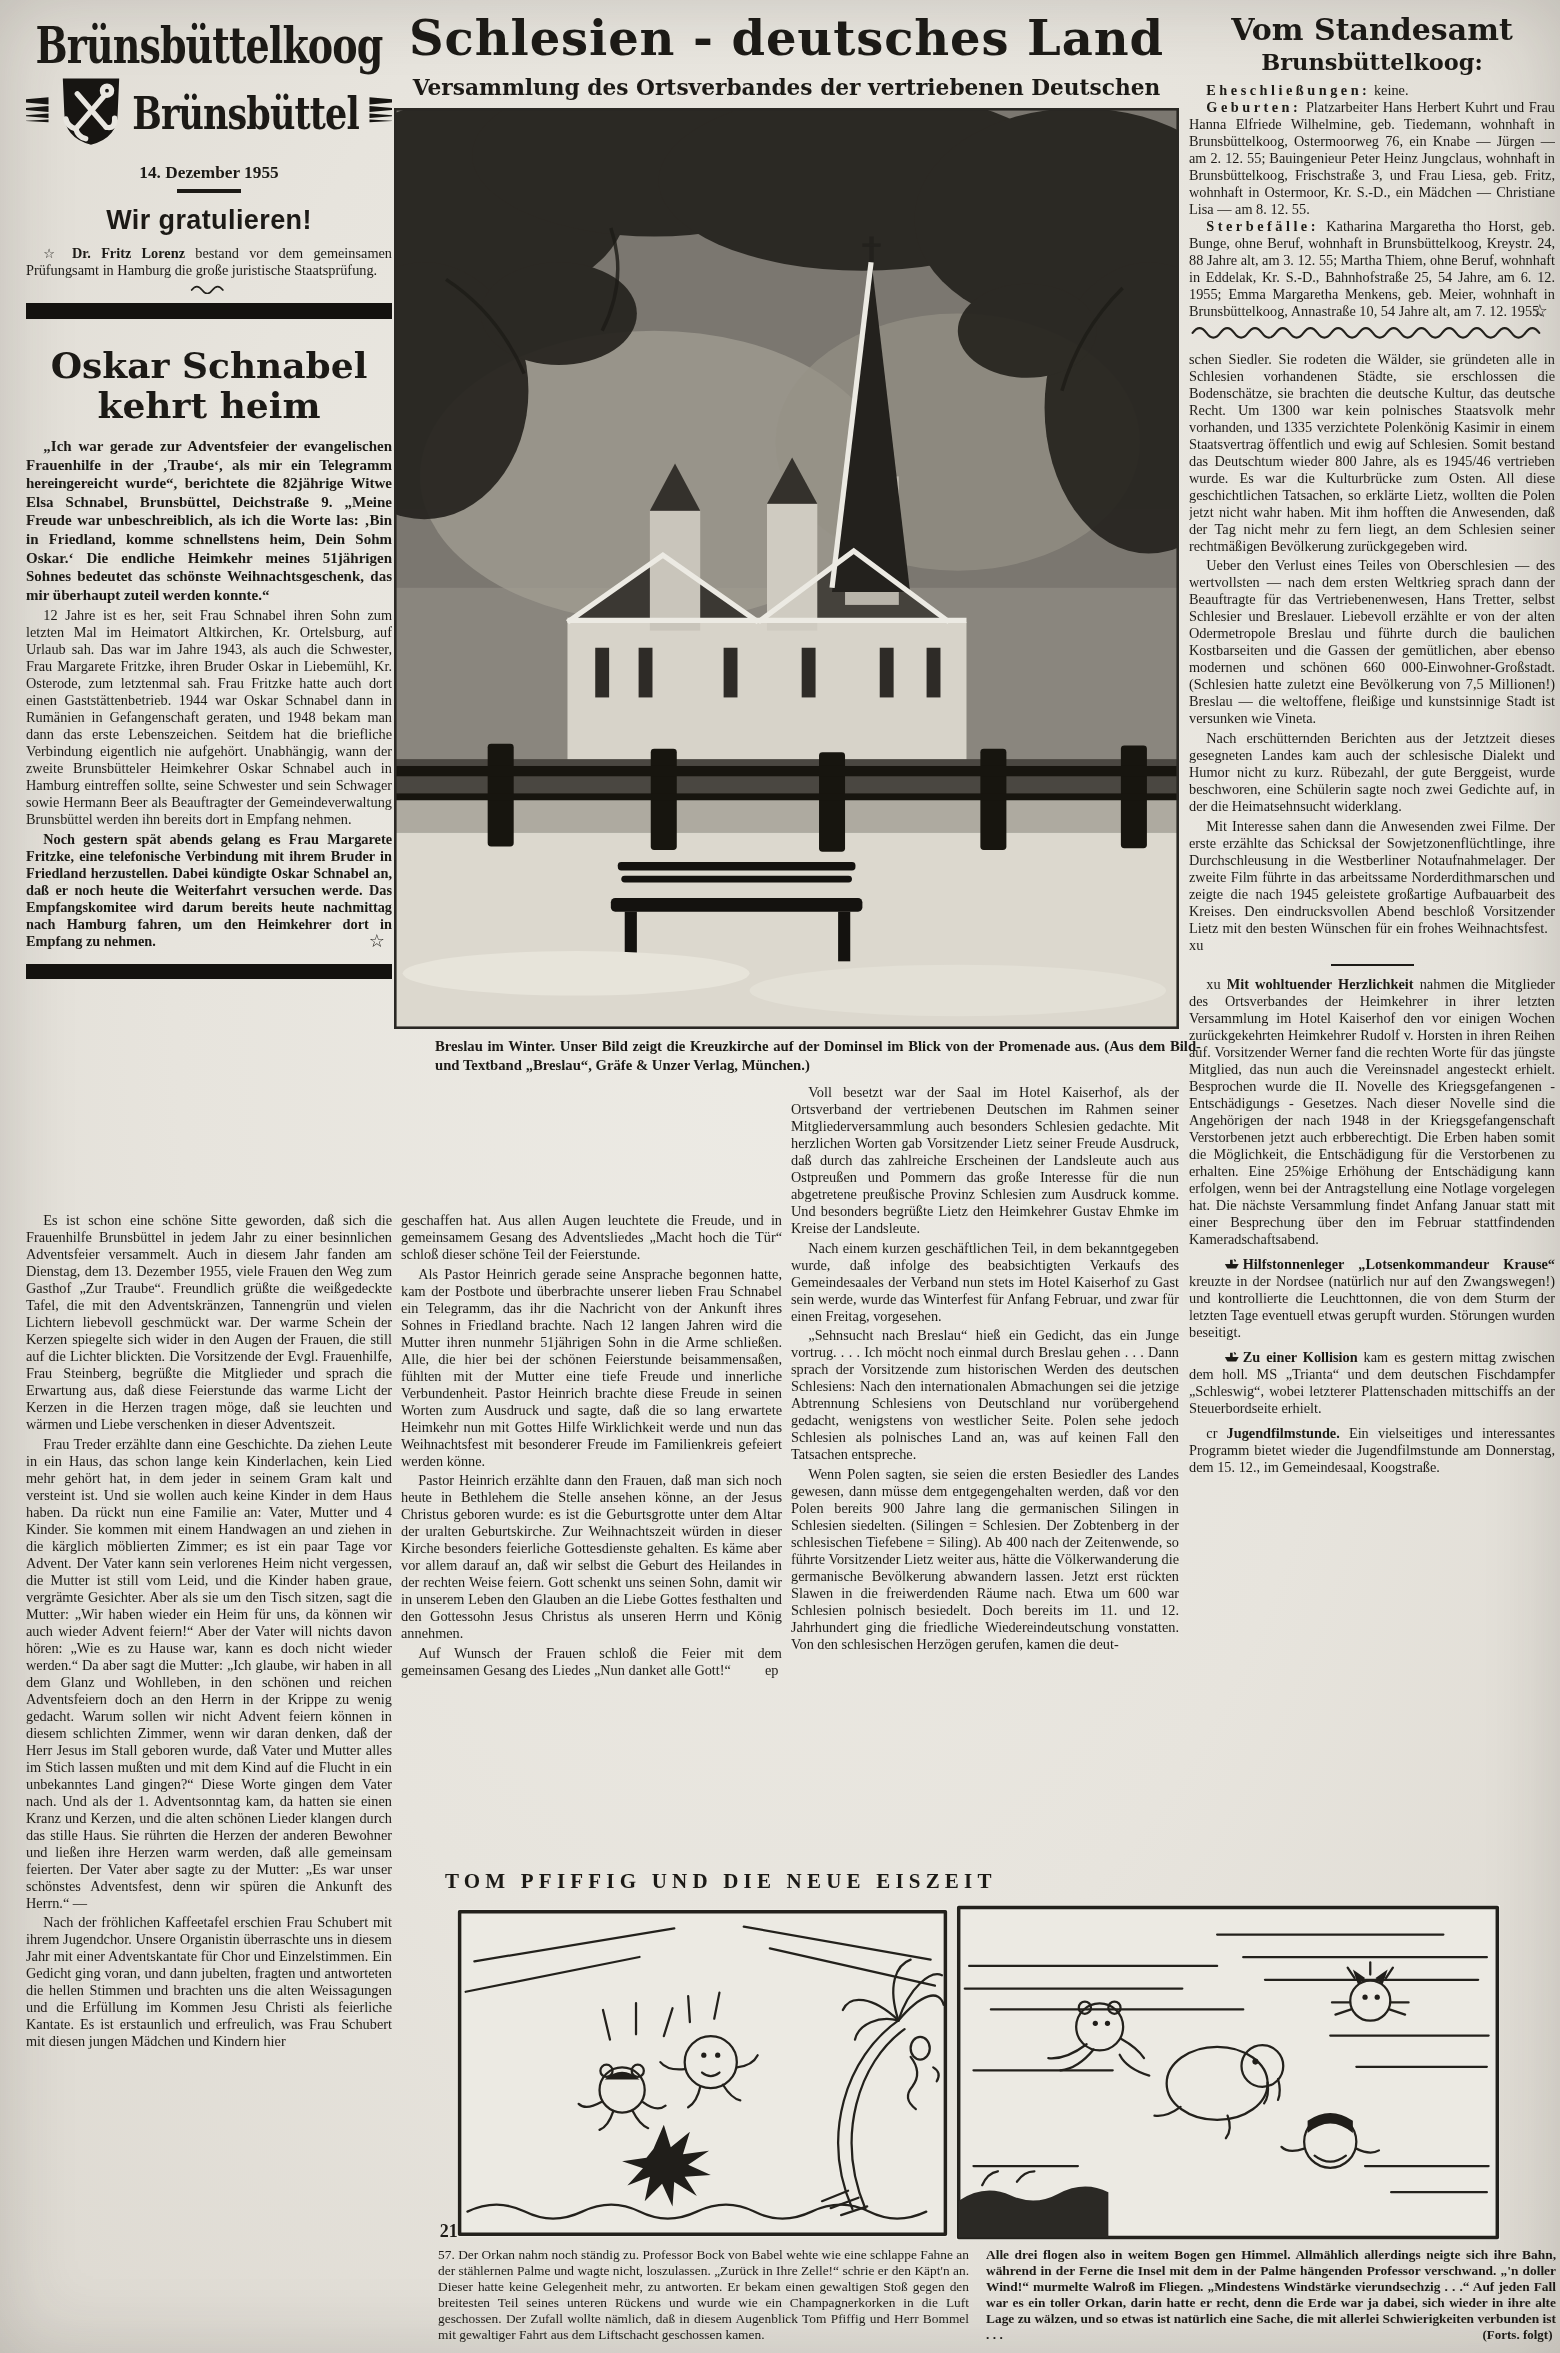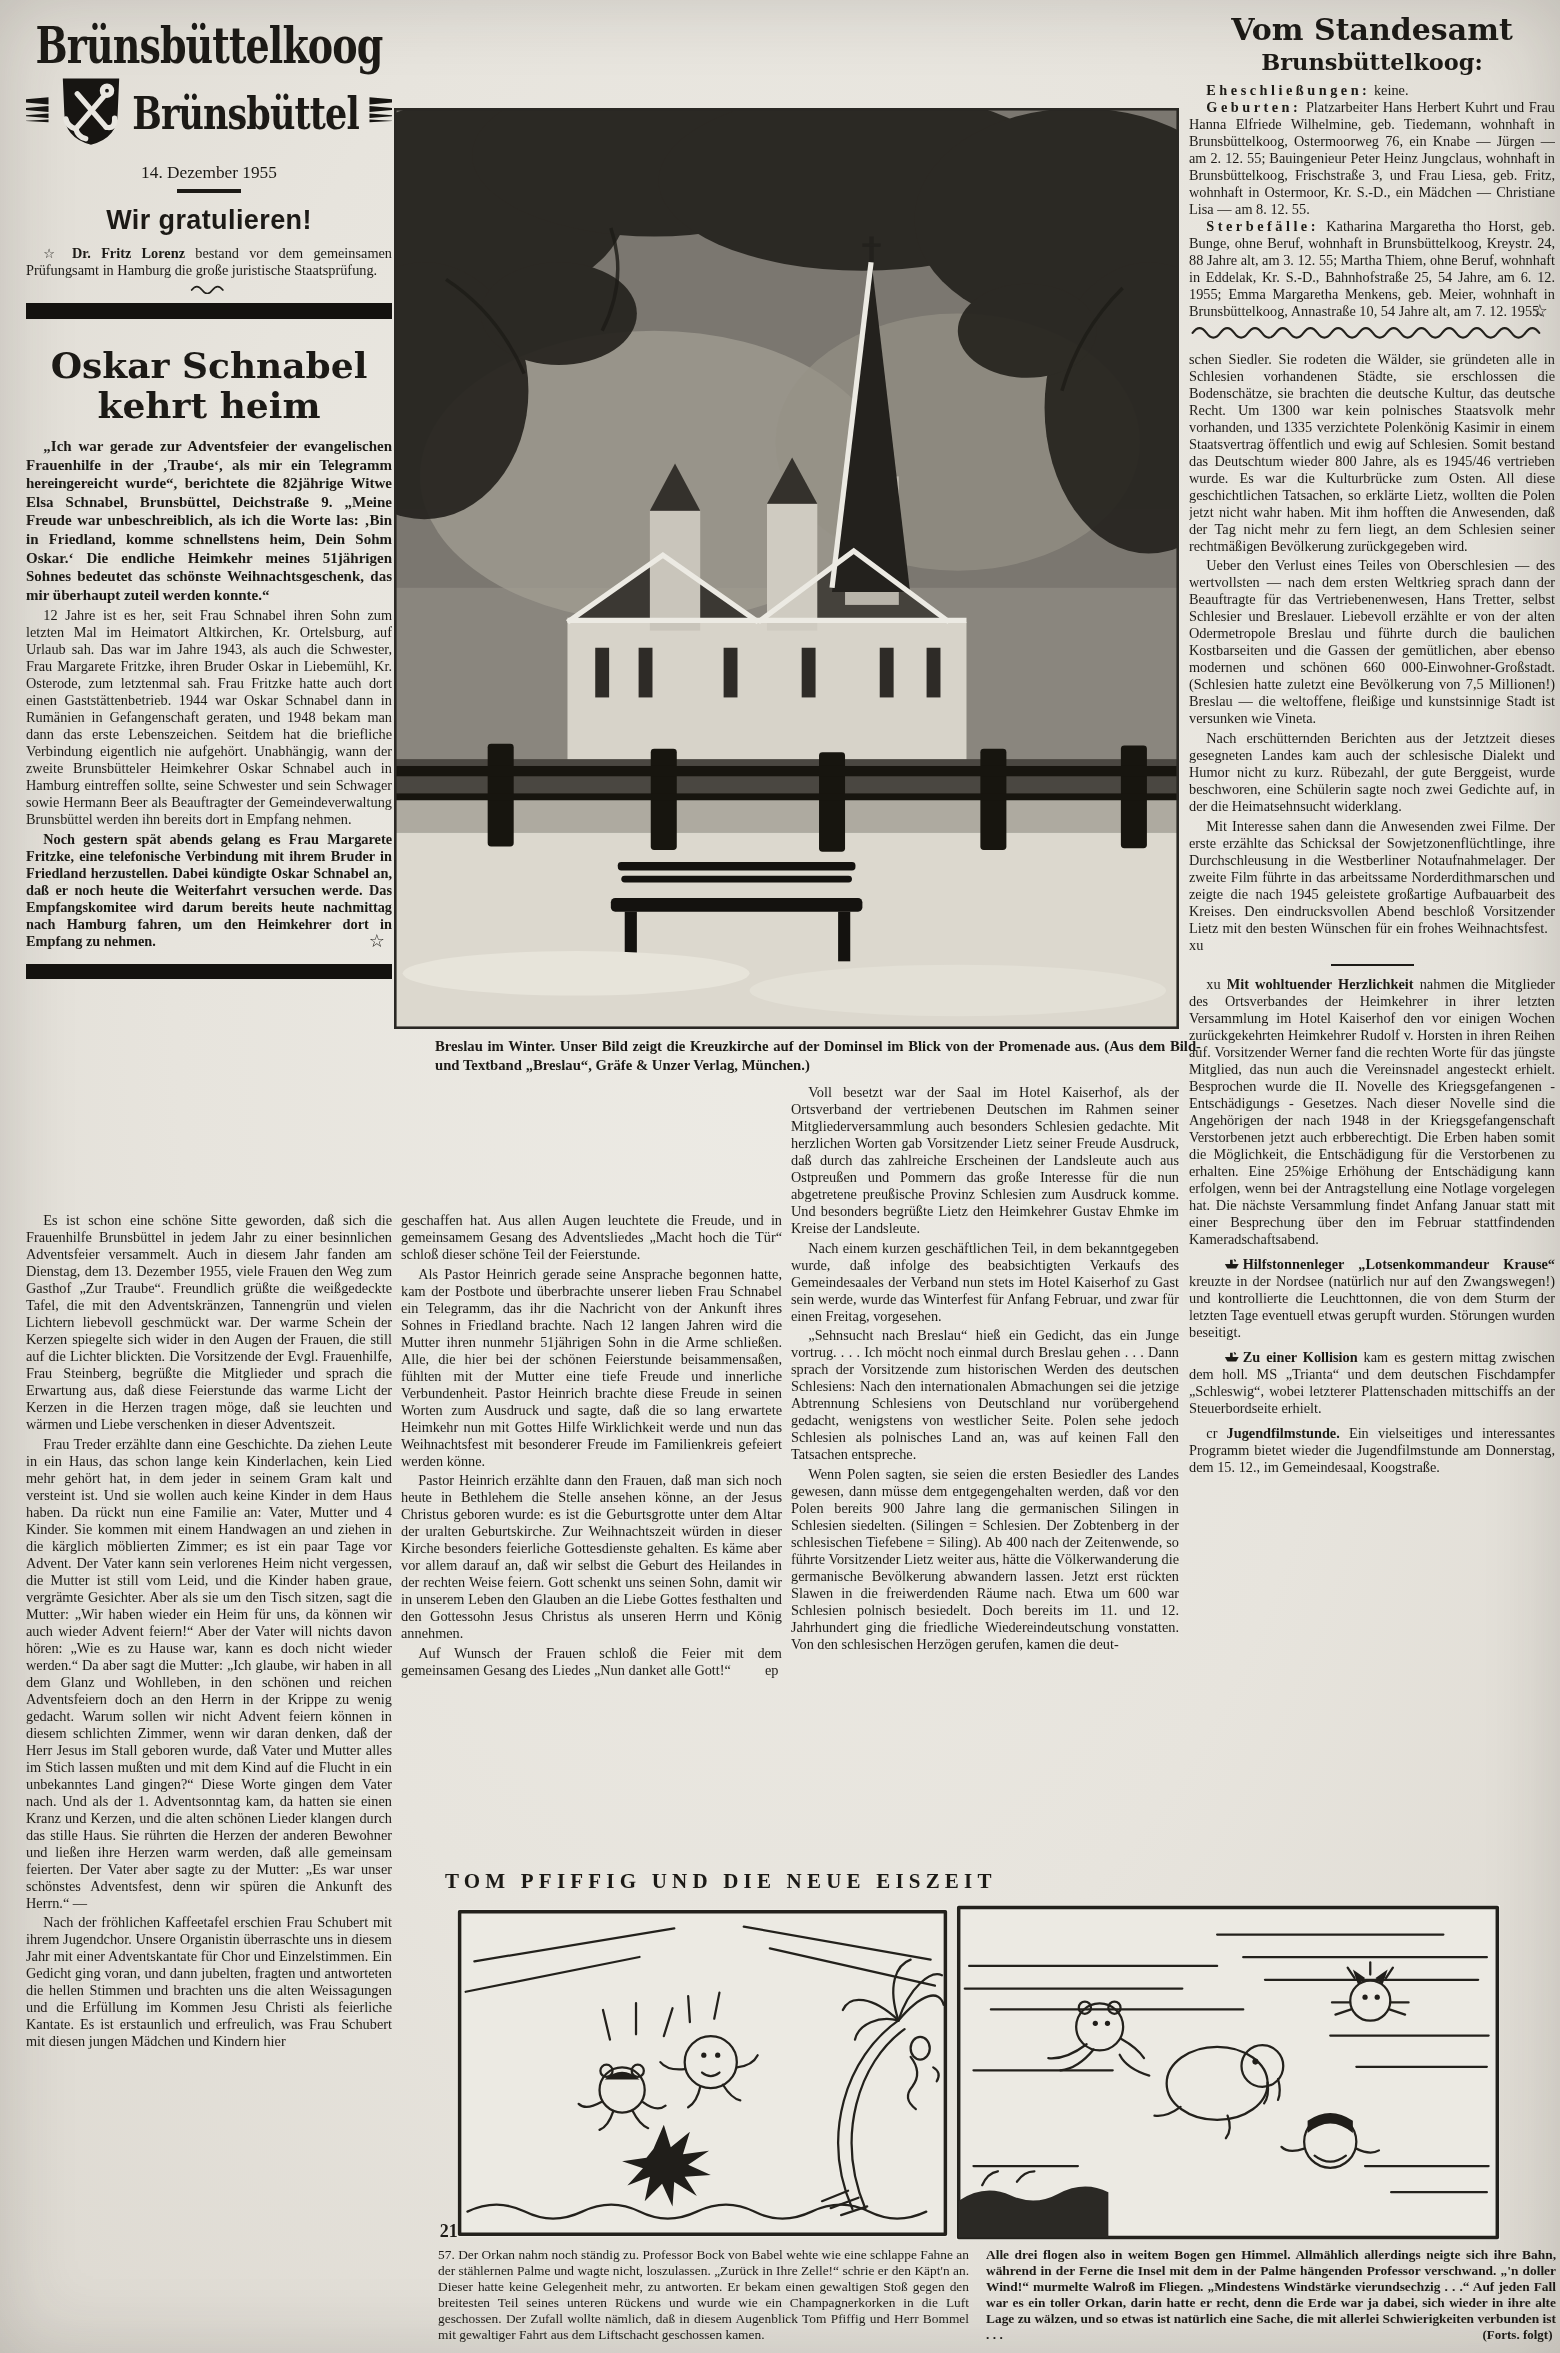--- a/index.html
+++ b/index.html
@@ -11,21 +11,21 @@
   p{margin:0;text-align:justify;font-size:14.3px;line-height:17px;hyphens:auto;}
   .ind{text-indent:17.3px;}
   .b{font-weight:700;}
   .gap{margin-top:2.6px;}
   
   .mast-title{font-family:"DejaVu Serif",serif;font-weight:700;font-size:38px;line-height:40px;
     text-align:center;transform:scaleY(1.32);transform-origin:top center;letter-spacing:-0.9px;}
   .mast-row2{display:flex;align-items:center;justify-content:center;gap:9px;margin-top:12px;height:83px;}
   .mast-title2{font-family:"DejaVu Serif",serif;font-weight:700;font-size:35px;
     transform:scaleY(1.3);letter-spacing:-0.9px;white-space:nowrap;}
-  .mast-date{text-align:center;font-weight:400;font-size:17.3px;margin-top:8.7px;}
+  .mast-date{text-align:center;font-weight:700;font-size:17.3px;margin-top:8.7px;}
   .mast-rule{width:64px;height:4.3px;background:#1c1a16;margin:6px auto 0;}
   .gratu-h{font-family:"Liberation Sans",sans-serif;font-weight:700;font-size:27px;
     text-align:center;margin-top:12px;letter-spacing:0.4px;}
   .blackbar{height:15.6px;background:#14120f;margin-top:8.7px;}
   
   .h-oskar{font-family:"DejaVu Serif",serif;font-weight:700;font-size:36px;line-height:40px;text-align:center;}
   .h-schles{font-family:"DejaVu Serif",serif;font-weight:700;font-size:48px;text-align:center;letter-spacing:0.9px;}
   .h-schles-sub{font-family:"DejaVu Serif",serif;font-weight:700;font-size:21.7px;text-align:center;margin-top:8.7px;}
   .h-standes{font-family:"DejaVu Serif",serif;font-weight:700;font-size:30px;text-align:center;}
   .h-standes-sub{font-family:"DejaVu Serif",serif;font-weight:700;font-size:22.5px;text-align:center;margin-top:1.7px;}
@@ -110,20 +110,24 @@
     <div class="h-oskar">kehrt heim</div>
     <div class="lead-big" style="margin-top:12px;">
       <p class="ind b">„Ich war gerade zur Adventsfeier der evangelischen Frauenhilfe in der ‚Traube‘, als mir ein Telegramm hereingereicht wurde“, berichtete die 82jährige Witwe Elsa Schnabel, Brunsbüttel, Deichstraße 9. „Meine Freude war unbeschreiblich, als ich die Worte las: ‚Bin in Friedland, komme schnellstens heim, Dein Sohm Oskar.‘ Die endliche Heimkehr meines 51jährigen Sohnes bedeutet das schönste Weihnachtsgeschenk, das mir überhaupt zuteil werden konnte.“</p>
     </div>
     <p class="ind gap">12 Jahre ist es her, seit Frau Schnabel ihren Sohn zum letzten Mal im Heimatort Altkirchen, Kr. Ortelsburg, auf Urlaub sah. Das war im Jahre 1943, als auch die Schwester, Frau Margarete Fritzke, ihren Bruder Oskar in Liebemühl, Kr. Osterode, zum letztenmal sah. Frau Fritzke hatte auch dort einen Gaststättenbetrieb. 1944 war Oskar Schnabel dann in Rumänien in Gefangenschaft geraten, und 1948 bekam man dann das erste Lebenszeichen. Seitdem hat die briefliche Verbindung eigentlich nie aufgehört. Unabhängig, wann der zweite Brunsbütteler Heimkehrer Oskar Schnabel auch in Hamburg eintreffen sollte, seine Schwester und sein Schwager sowie Hermann Beer als Beauftragter der Gemeindeverwaltung Brunsbüttel werden ihn bereits dort in Empfang nehmen.</p>
     <p class="ind gap b">Noch gestern spät abends gelang es Frau Margarete Fritzke, eine telefonische Verbindung mit ihrem Bruder in Friedland herzustellen. Dabei kündigte Oskar Schnabel an, daß er noch heute die Weiterfahrt versuchen werde. Das Empfangskomitee wird darum bereits heute nachmittag nach Hamburg fahren, um den Heimkehrer dort in Empfang zu nehmen.</p>
     <div class="endstar">☆</div>
     <div class="blackbar" style="margin-top:14px;"></div>
   </div>
 
+  <div class="abs" style="left:394px;top:10.4px;width:785px;">
+    <div class="h-schles">Schlesien - deutsches Land</div>
+    <div class="h-schles-sub">Versammlung des Ortsverbandes der vertriebenen Deutschen</div>
+  </div>
 
   <div class="abs" style="left:394px;top:108px;width:785px;height:921px;">
     <svg width="785" height="921" viewBox="0 0 905 1075" preserveAspectRatio="none">
       <rect width="905" height="1075" fill="#8a867e"></rect>
       <rect width="905" height="560" fill="#7b7770"></rect>
       <ellipse cx="300" cy="430" rx="270" ry="170" fill="#a29d93" opacity=".75"></ellipse>
       <ellipse cx="650" cy="390" rx="210" ry="150" fill="#969186" opacity=".7"></ellipse>
       <g fill="#26241f" opacity=".93">
         <ellipse cx="90" cy="110" rx="180" ry="120"></ellipse>
           <ellipse cx="300" cy="55" rx="210" ry="95"></ellipse>

